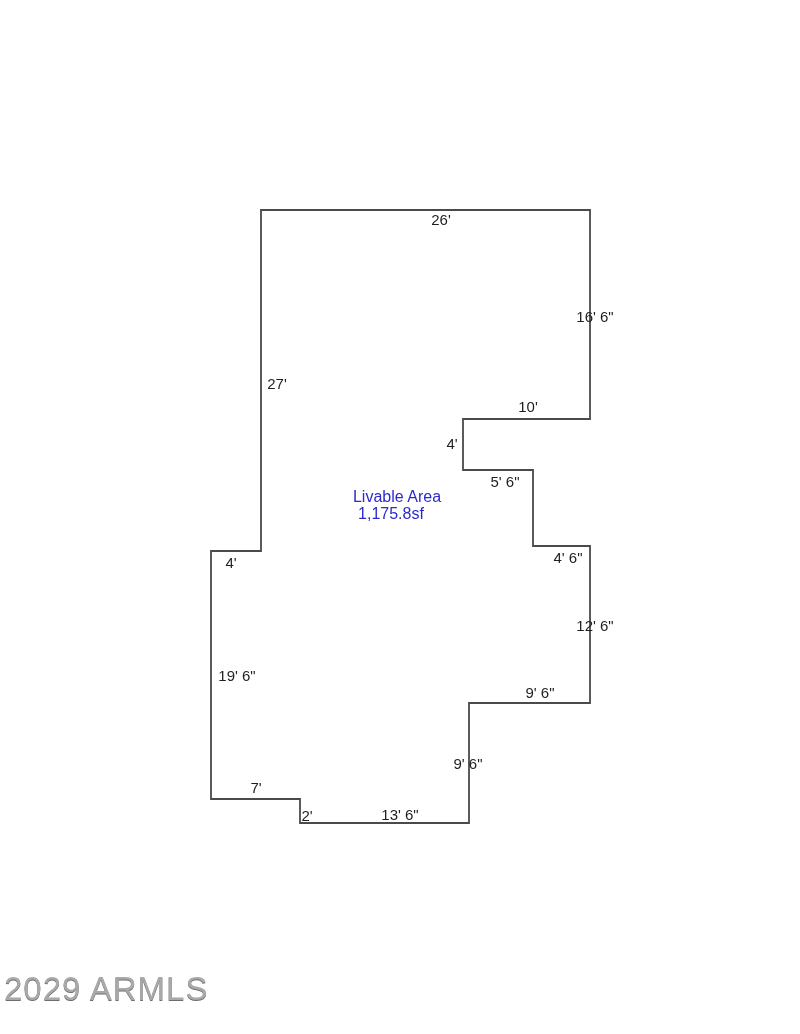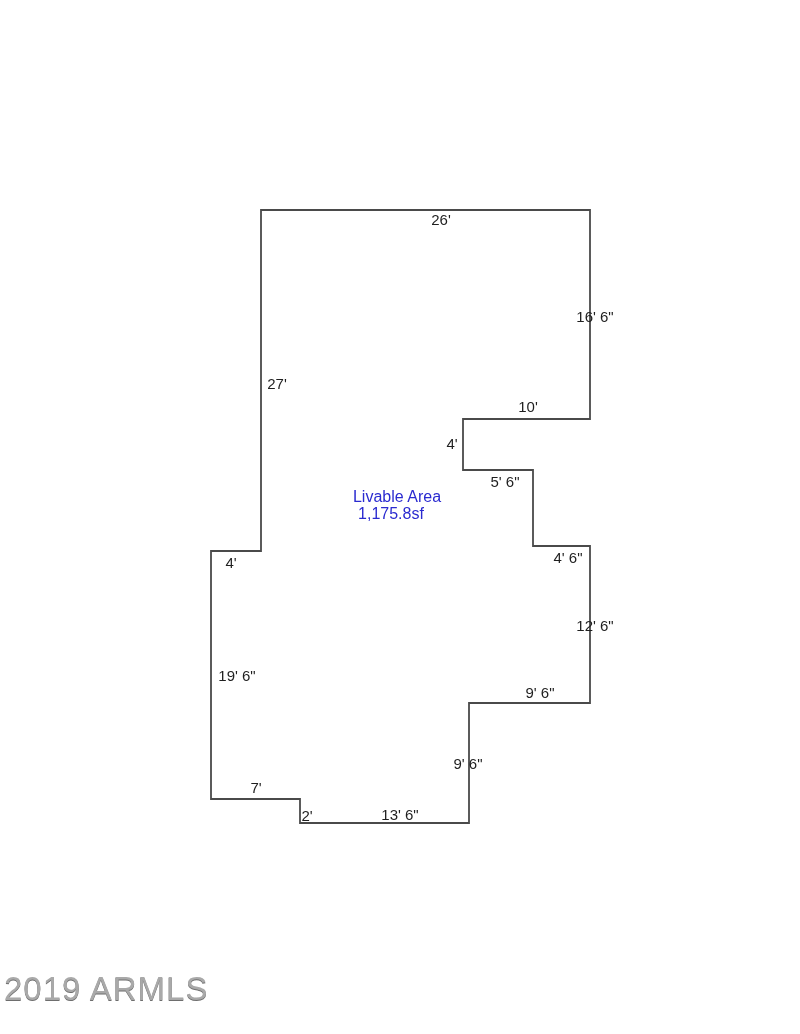--- a/index.html
+++ b/index.html
@@ -74,15 +74,15 @@
     <text x="237" y="681" text-anchor="middle">19' 6"</text>
 
     <text x="231" y="568" text-anchor="middle">4'</text>
 
     <text x="397" y="502" text-anchor="middle" class="area-text">Livable Area</text>
 
     <text x="391" y="519" text-anchor="middle" class="area-text">1,175.8sf</text>
   </svg>
 
   
-  <div class="watermark">2019 ARMLS</div>
+  <div class="watermark">2029 ARMLS</div>
 
 </div>
 
 </body></html>

